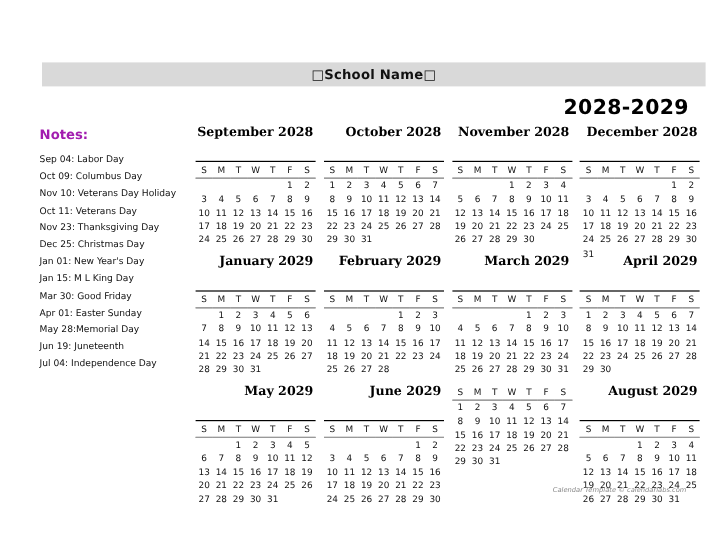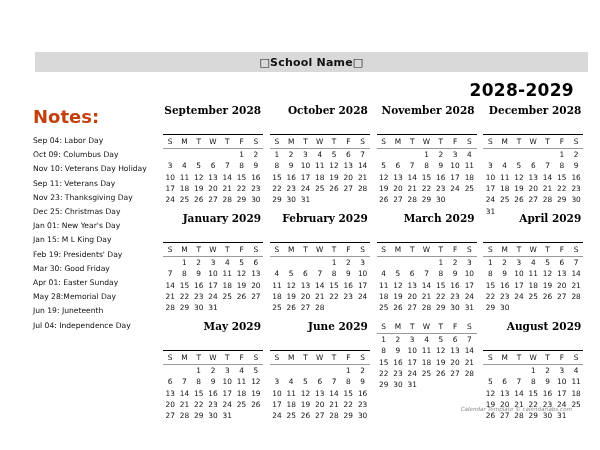--- a/index.html
+++ b/index.html
@@ -51,24 +51,24 @@
   }
 
   
   .notes {
     position: absolute;
     left: 33px;
     top: 106px;
     width: 128px;
   }
   .notes-title {
-    font-size: 18px;
+    font-size: 11px;
     font-weight: bold;
     margin-bottom: 7px;
-    color: #c2410c;
+    color: #a21caf;
   }
   .note-item {
     font-size: 7.6px;
     line-height: 14.2px;
     color: #111;
     white-space: nowrap;
   }
 
   
   .months {
@@ -139,26 +139,25 @@
   </div>
 
   <div class="year-range">2028-2029</div>
 
   <div class="notes">
     <div class="notes-title">Notes:</div>
     <div id="notes-list">
         <div class="note-item">Sep 04: Labor Day</div>
         <div class="note-item">Oct 09: Columbus Day</div>
         <div class="note-item">Nov 10: Veterans Day Holiday</div>
-        <div class="note-item">Sep 11: Veterans Day</div>
+        <div class="note-item">Oct 11: Veterans Day</div>
         <div class="note-item">Nov 23: Thanksgiving Day</div>
         <div class="note-item">Dec 25: Christmas Day</div>
         <div class="note-item">Jan 01: New Year's Day</div>
         <div class="note-item">Jan 15: M L King Day</div>
-        <div class="note-item">Feb 19: Presidents' Day</div>
         <div class="note-item">Mar 30: Good Friday</div>
         <div class="note-item">Apr 01: Easter Sunday</div>
         <div class="note-item">May 28:Memorial Day</div>
         <div class="note-item">Jun 19: Juneteenth</div>
         <div class="note-item">Jul 04: Independence Day</div>
       </div>
   </div>
 
   <div class="months" id="months-grid">
       <div class="month">

